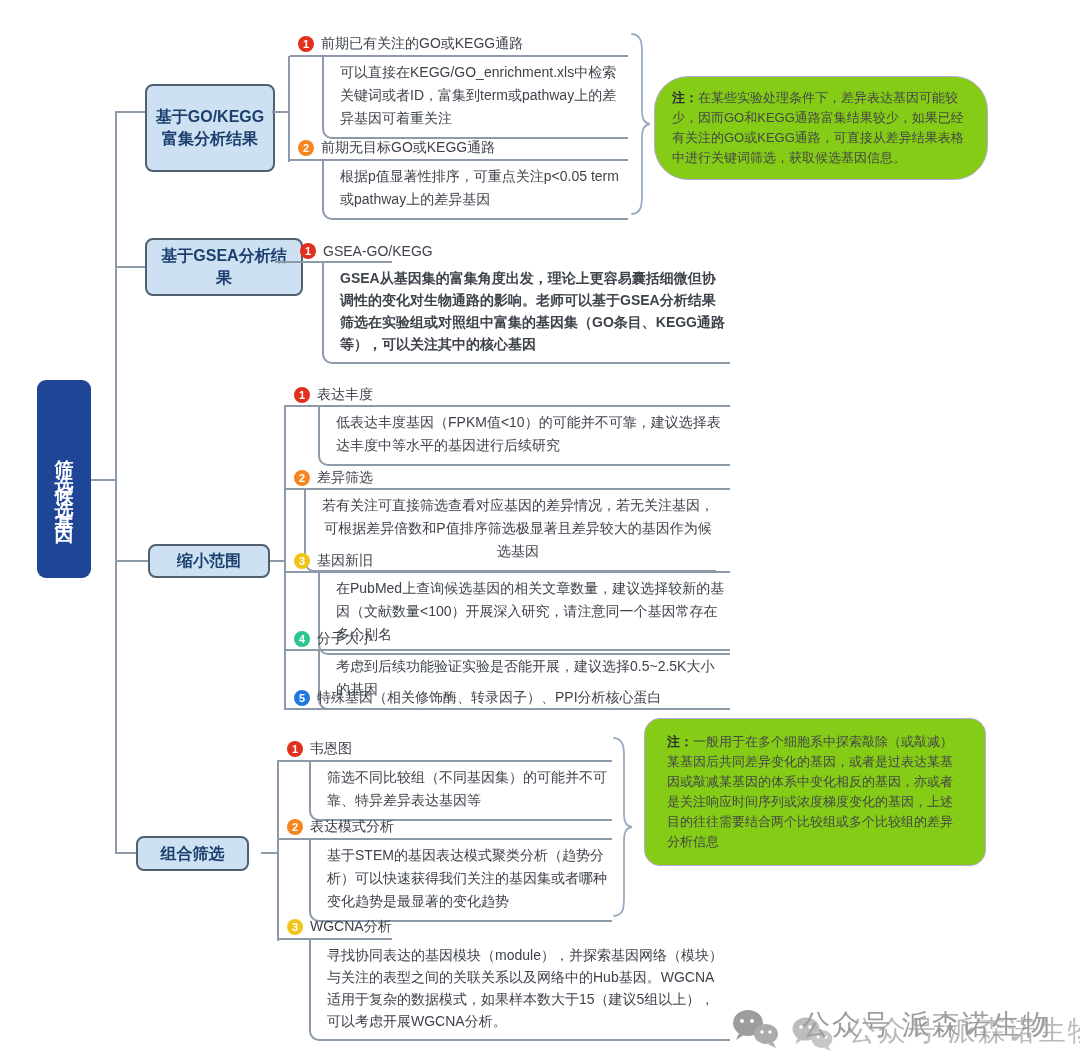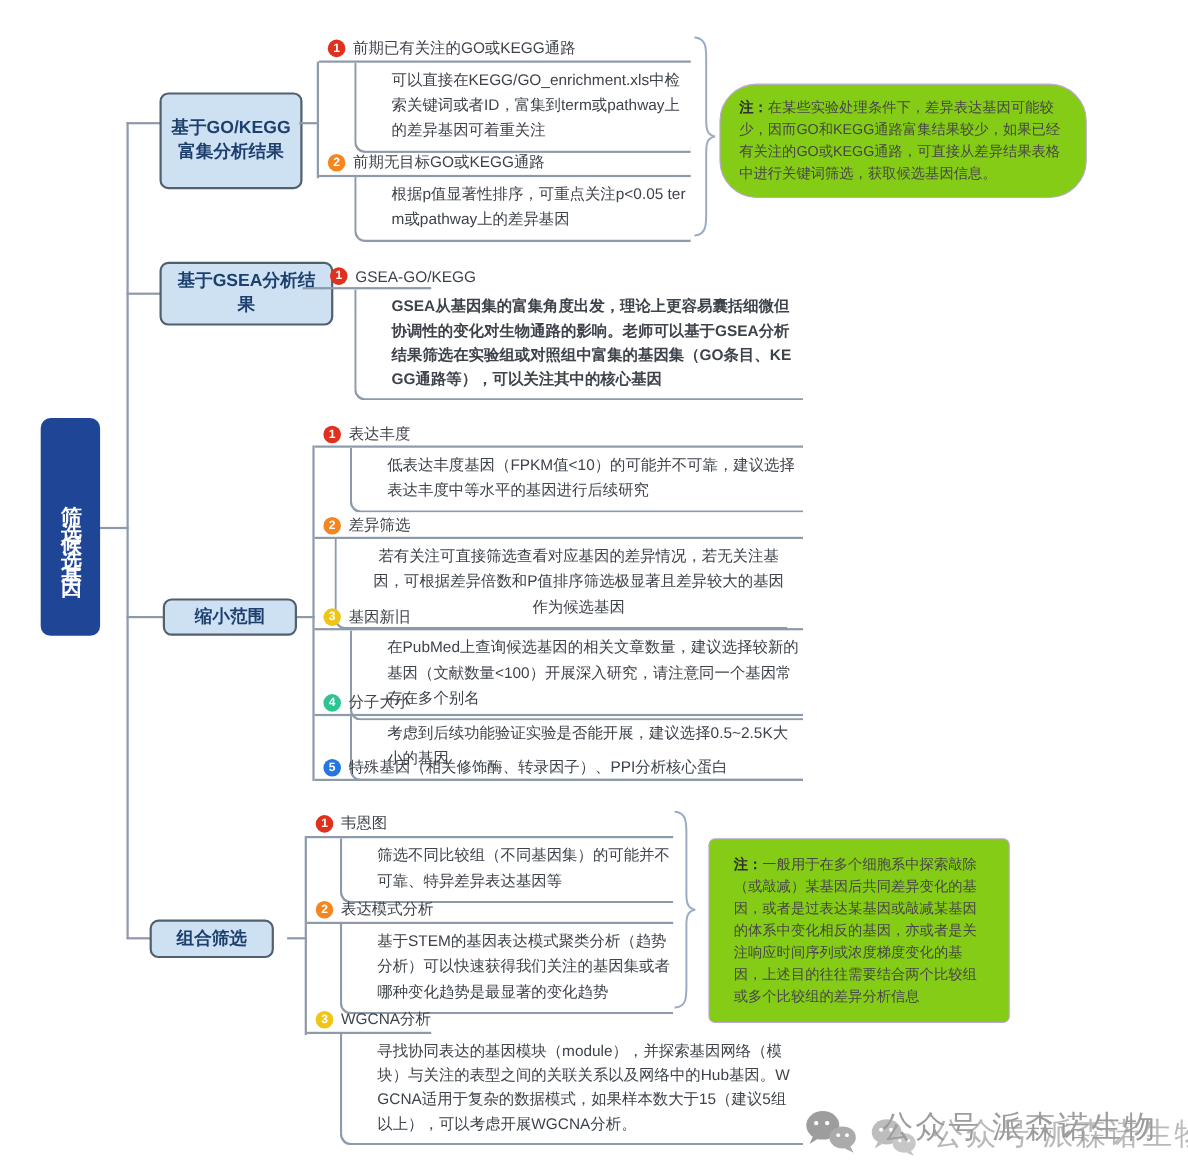--- a/index.html
+++ b/index.html
@@ -36,21 +36,21 @@
   .badge{
     flex:0 0 auto;width:16px;height:16px;border-radius:50%;
     color:#ffffff;font-size:11px;font-weight:bold;line-height:16px;text-align:center;
   }
   .ilabel{white-space:nowrap;}
   
   .para{
     position:absolute;box-sizing:border-box;
     border-left:2px solid #8d9aa9;border-bottom:2px solid #8d9aa9;
     border-bottom-left-radius:10px;
-    padding:4px 2px 7px 32px;
+    padding:4px 2px 7px 16px;
     font-size:14px;line-height:23px;color:#3e434b;word-break:break-all;
   }
   
   .note{
     position:absolute;box-sizing:border-box;
     background:#84cc16;border:1.6px solid #bda6dc;
     font-size:13px;line-height:20px;color:#474747;
     padding:11px 17px;word-break:break-all;
   }
   .note-prefix{font-weight:bold;color:#2f2f2f;}
@@ -156,21 +156,21 @@
 
 <div class="item" style="left:279px;top:916px;width:113px;height:24px;">
   <span class="badge" style="background: rgb(240, 197, 23);">3</span>
   <span class="ilabel">WGCNA分析</span>
 </div>
 <div class="para" style="left:309px;top:940px;width:421px;line-height:22px;">寻找协同表达的基因模块（module），并探索基因网络（模块）与关注的表型之间的关联关系以及网络中的Hub基因。WGCNA适用于复杂的数据模式，如果样本数大于15（建议5组以上），可以考虑开展WGCNA分析。</div>
 
 <svg class="brace" style="left:611px;top:736px;" width="24" height="182" viewBox="0 0 24 182">
   <path d="M3,2 C13,3 13,12 13,22 L13,77 C13,86 15,90 21,91 C15,92 13,96 13,105 L13,160 C13,171 13,179 3,180" fill="none" stroke="#9aabc2" stroke-width="1.8" stroke-linecap="round"></path>
 </svg>
-<div class="note" style="left:644px;top:762px;width:274px;border-radius:6px;padding:13px 22px;">
+<div class="note" style="left:644px;top:718px;width:342px;border-radius:16px;padding:13px 22px;">
   <span class="note-prefix">注：</span><span>一般用于在多个细胞系中探索敲除（或敲减）某基因后共同差异变化的基因，或者是过表达某基因或敲减某基因的体系中变化相反的基因，亦或者是关注响应时间序列或浓度梯度变化的基因，上述目的往往需要结合两个比较组或多个比较组的差异分析信息</span>
 </div>
 
 <div class="wm">
   <span class="wm-text back" style="left:148px;top:12px;">公众号 派森诺生物</span>
   <svg class="wx" style="left:88px;top:16px;opacity:.75;" width="48" height="36" viewBox="0 0 48 36">
     <ellipse cx="18" cy="13" rx="13.5" ry="11.5" fill="#a8a8a8"></ellipse>
     <circle cx="13" cy="11" r="1.8" fill="#fff"></circle>
       <circle cx="22" cy="11" r="1.8" fill="#fff"></circle>
     <path d="M10,22 L7,28 L14,24 Z" fill="#a8a8a8"></path>

